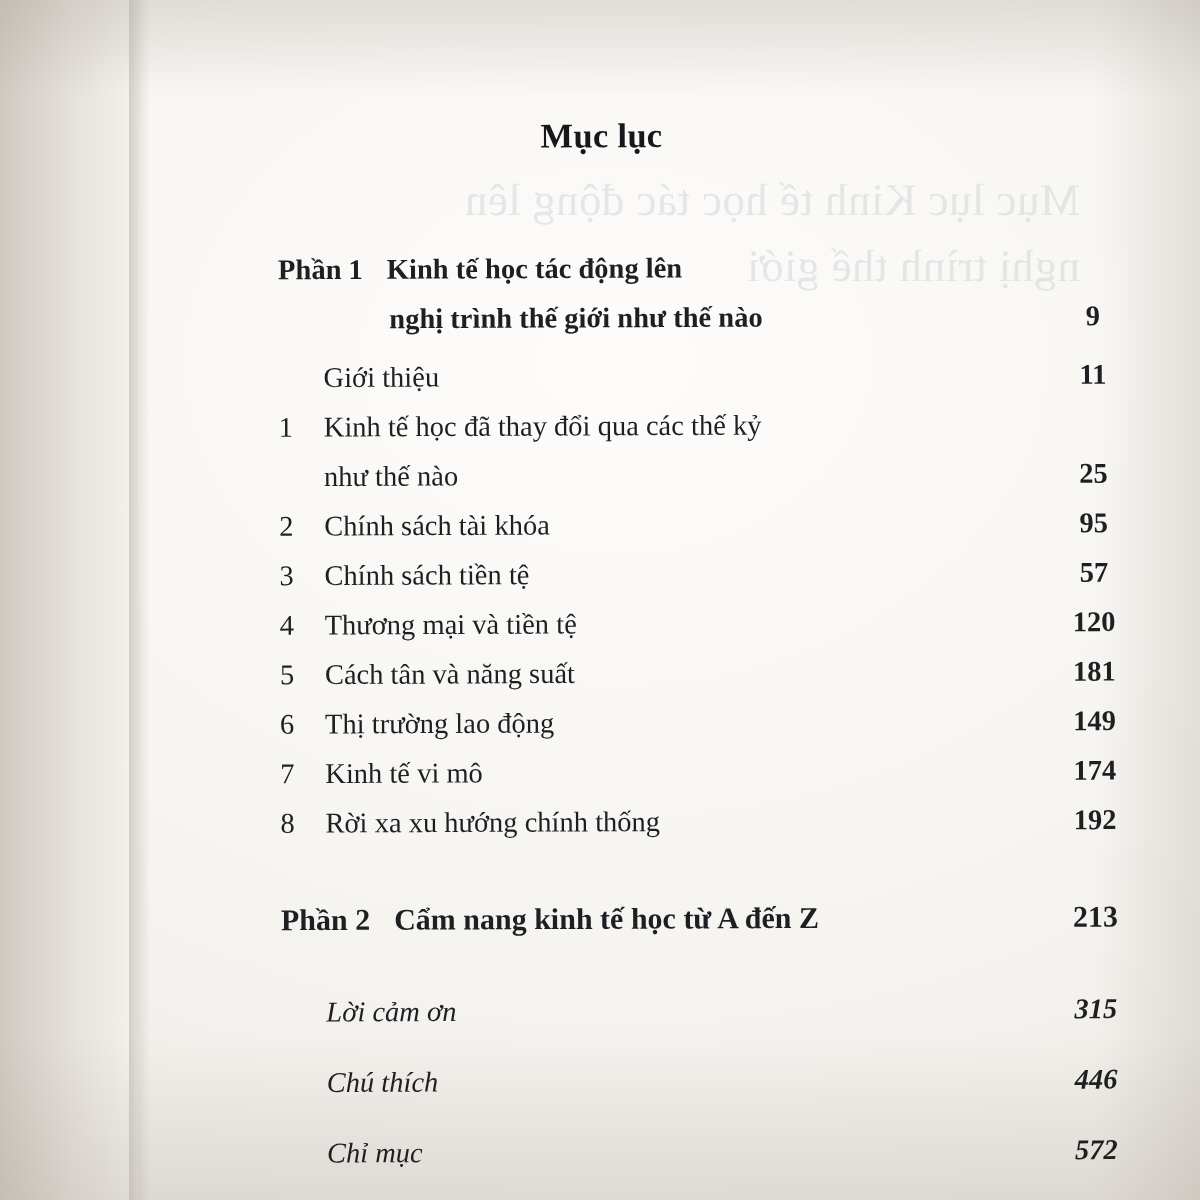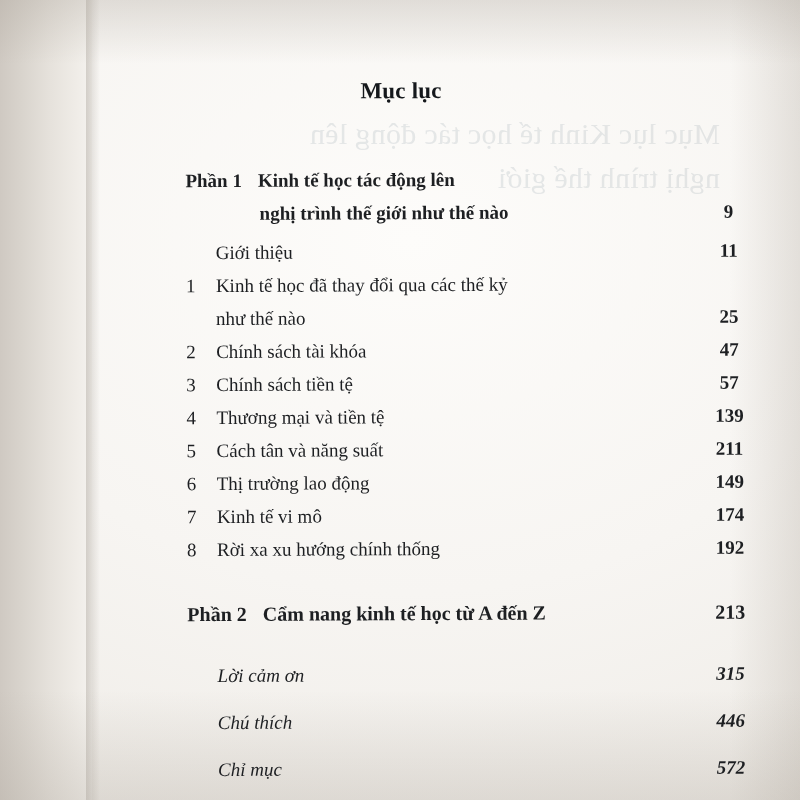--- a/index.html
+++ b/index.html
@@ -218,36 +218,36 @@
       </div>
       <div class="row chapter">
         <div class="num-col"></div>
         <div class="label-col">như thế nào</div>
         <div class="page-col">25</div>
       </div>
 
       <div class="row chapter">
         <div class="num-col">2</div>
         <div class="label-col">Chính sách tài khóa</div>
-        <div class="page-col">47</div>
+        <div class="page-col">95</div>
       </div>
       <div class="row chapter">
         <div class="num-col">3</div>
         <div class="label-col">Chính sách tiền tệ</div>
         <div class="page-col">57</div>
       </div>
       <div class="row chapter">
         <div class="num-col">4</div>
         <div class="label-col">Thương mại và tiền tệ</div>
-        <div class="page-col">139</div>
+        <div class="page-col">120</div>
       </div>
       <div class="row chapter">
         <div class="num-col">5</div>
         <div class="label-col">Cách tân và năng suất</div>
-        <div class="page-col">211</div>
+        <div class="page-col">181</div>
       </div>
       <div class="row chapter">
         <div class="num-col">6</div>
         <div class="label-col">Thị trường lao động</div>
         <div class="page-col">149</div>
       </div>
       <div class="row chapter">
         <div class="num-col">7</div>
         <div class="label-col">Kinh tế vi mô</div>
         <div class="page-col">174</div>

